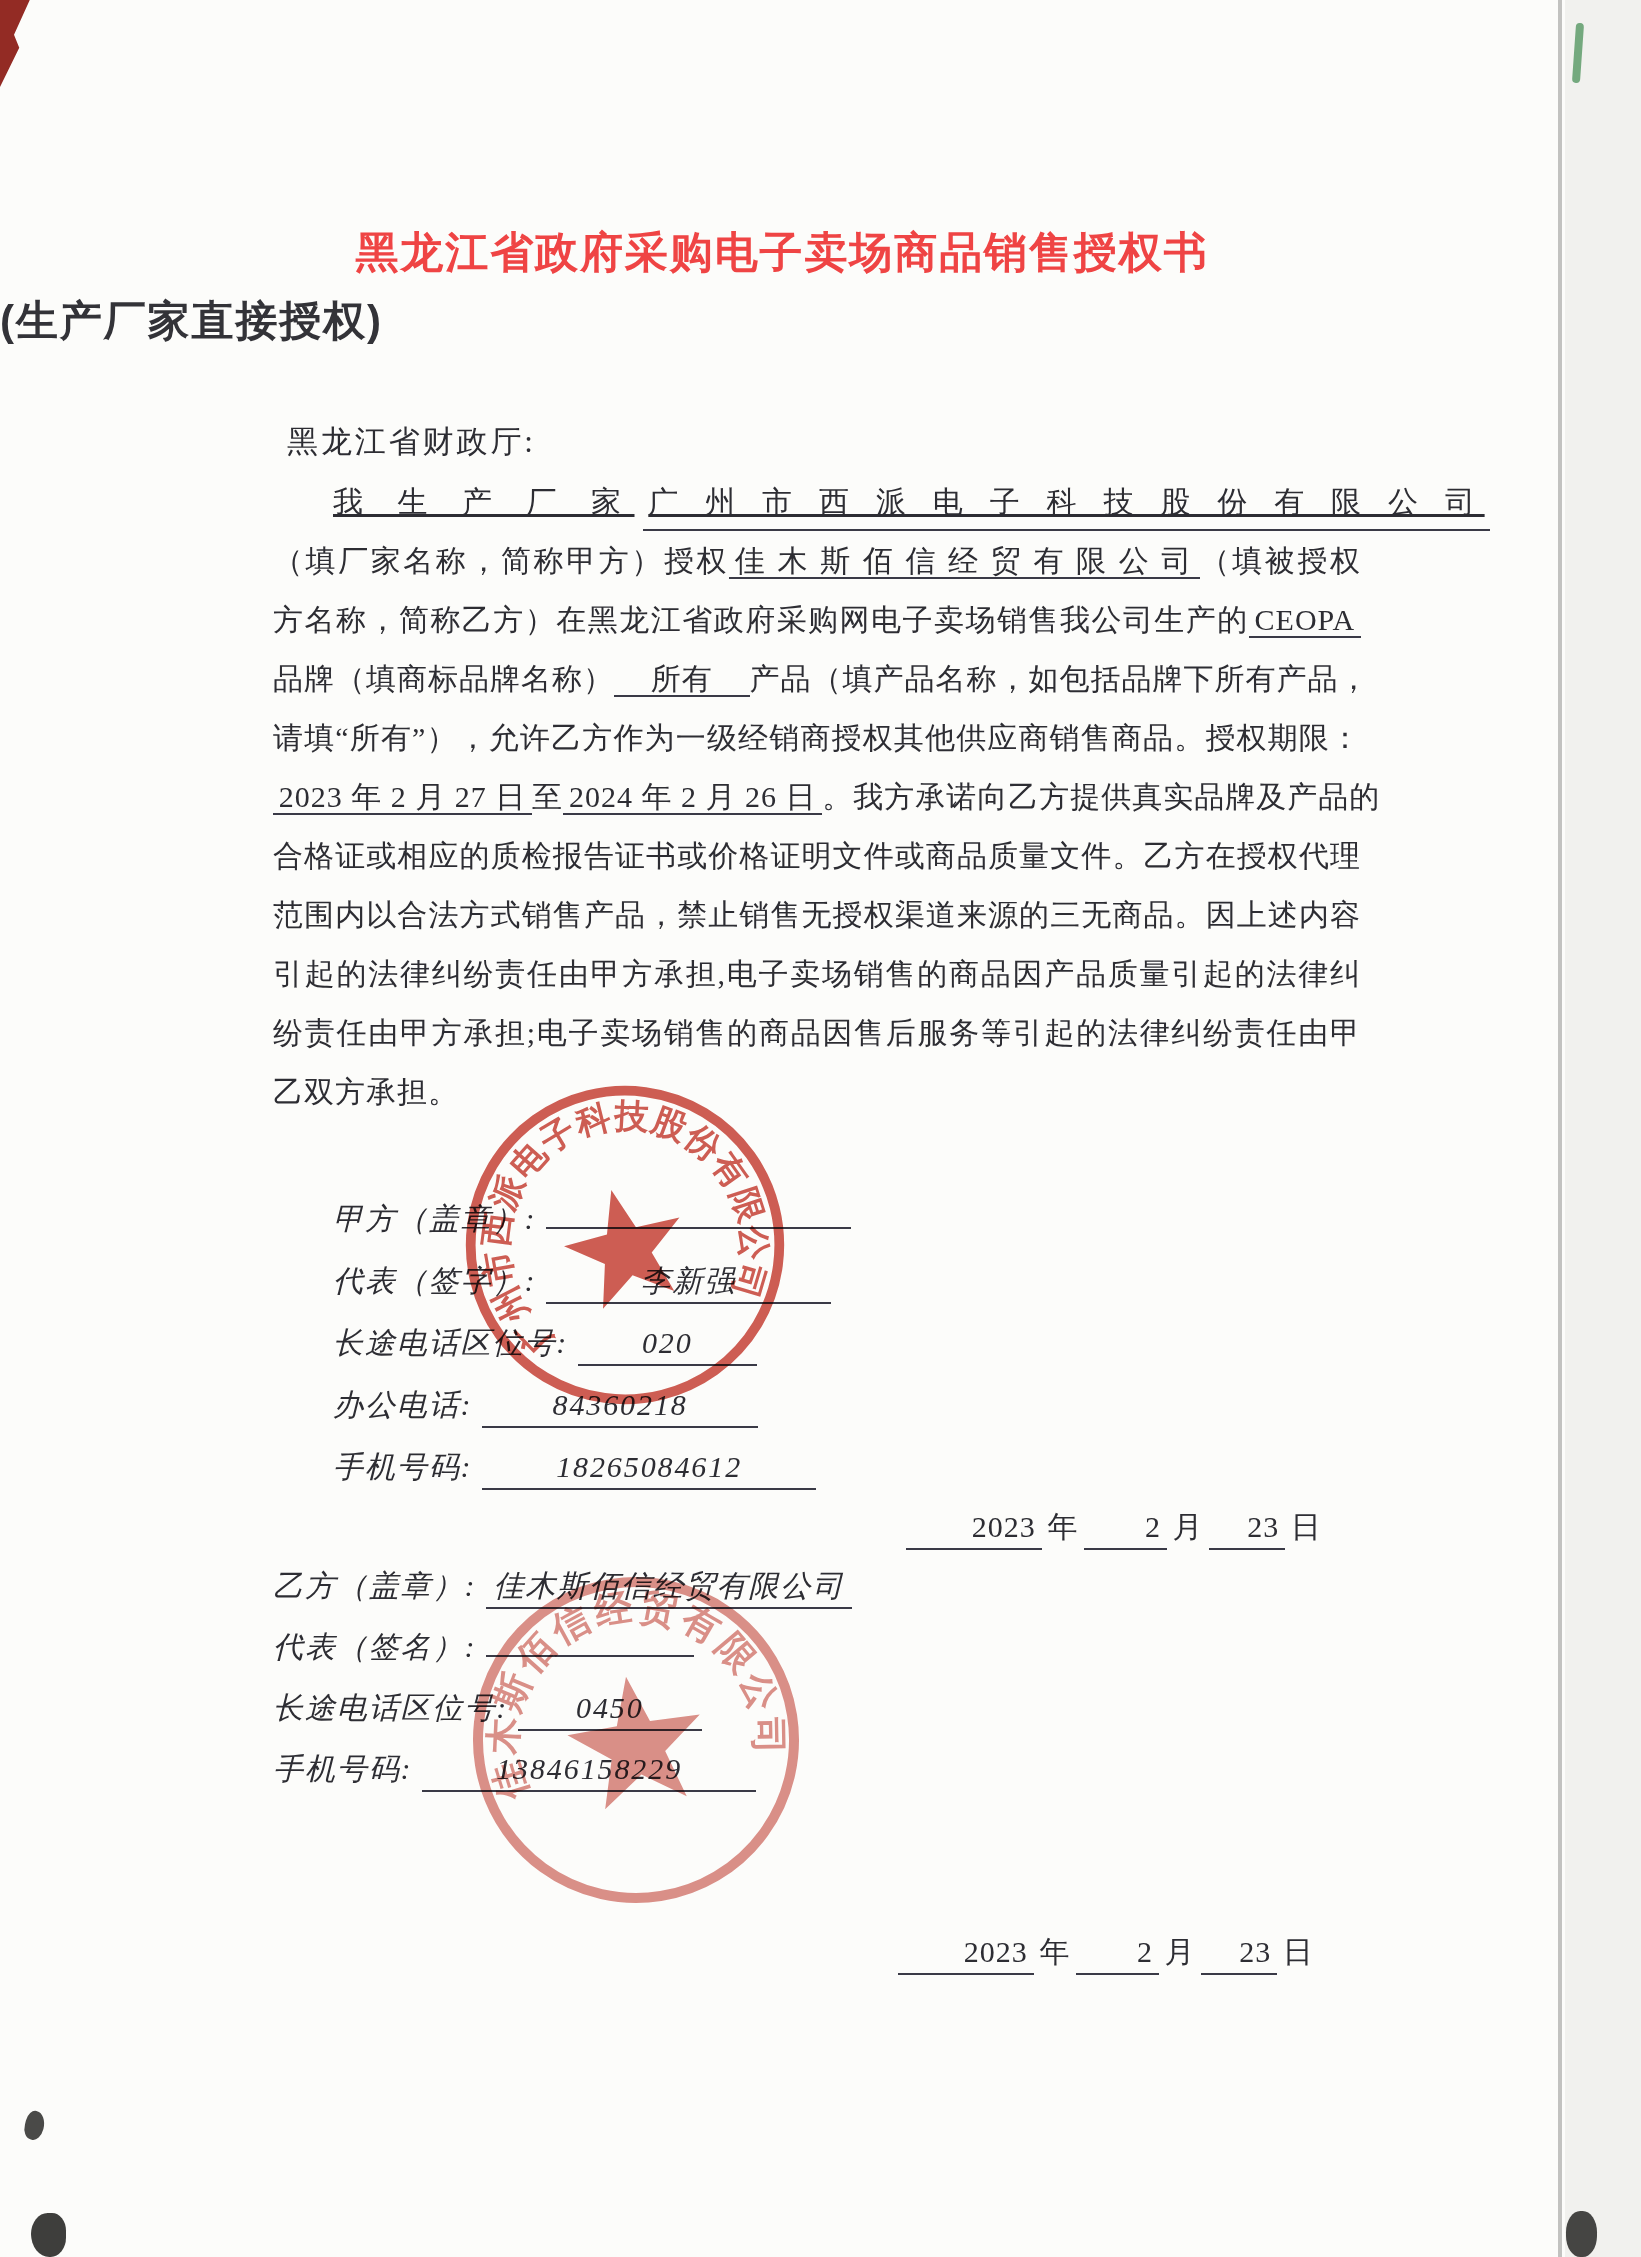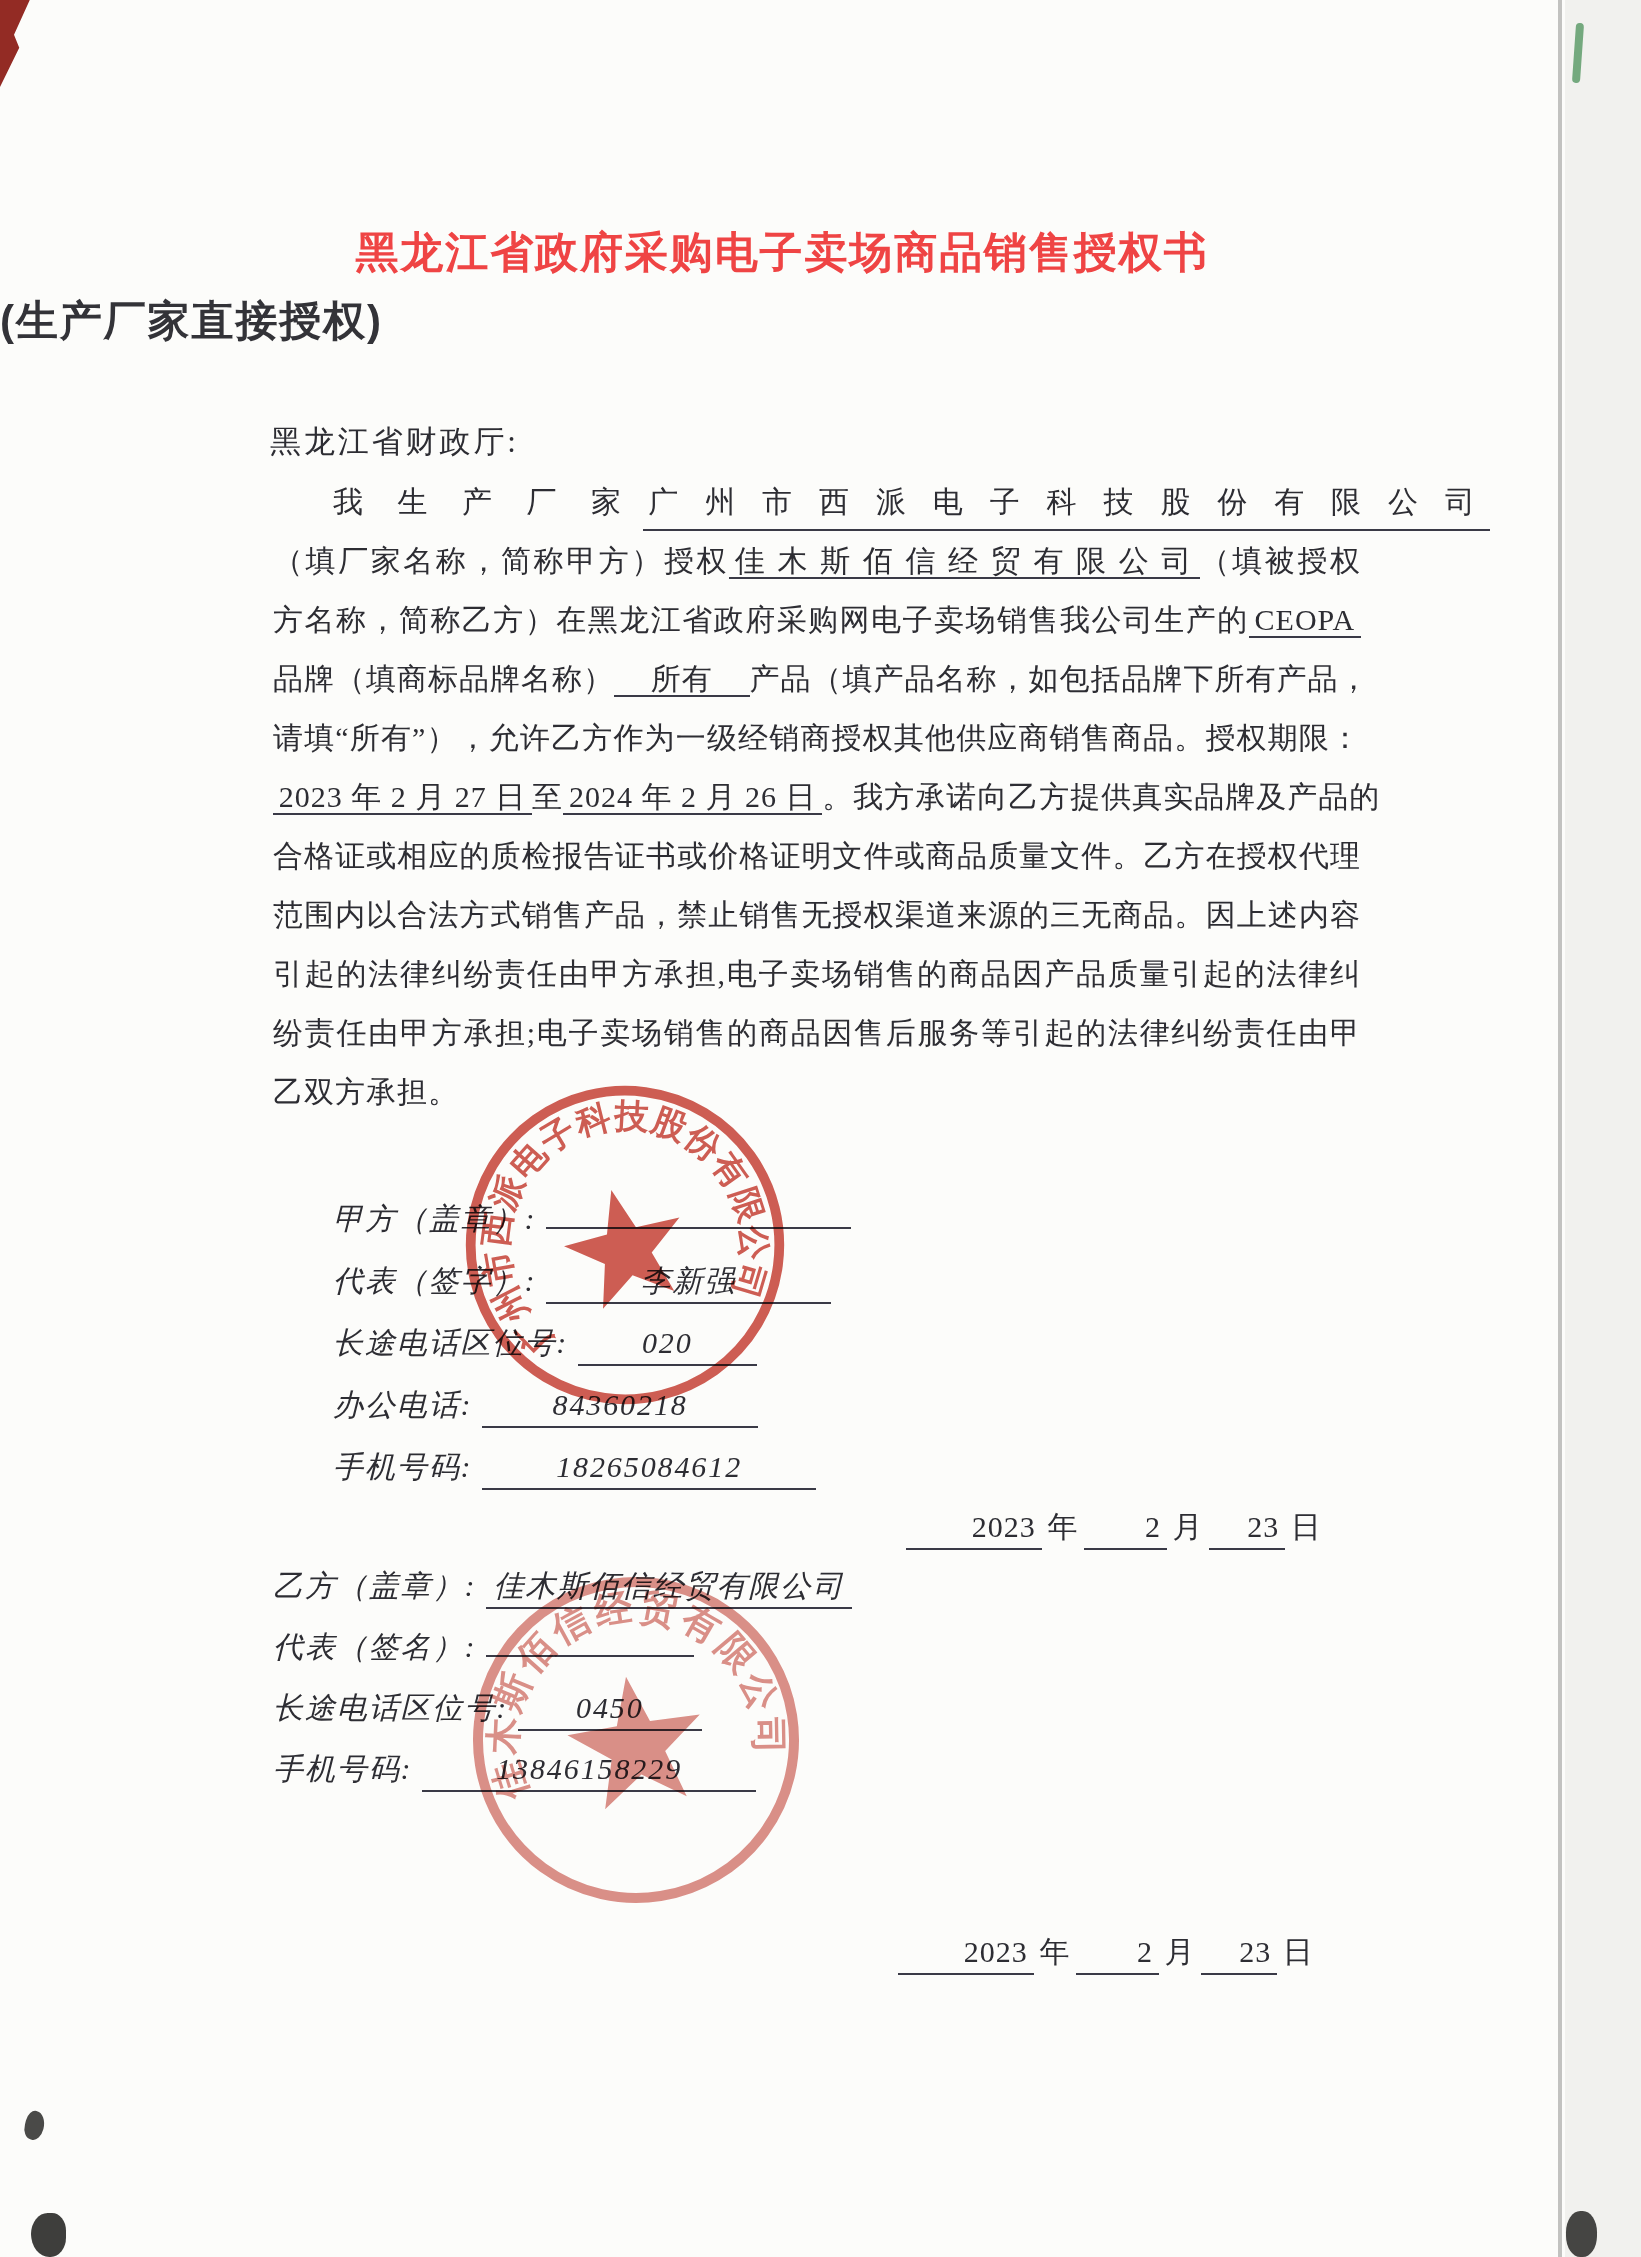--- a/index.html
+++ b/index.html
@@ -19,33 +19,33 @@
     font-weight:600;font-size:43px;letter-spacing:1.9px;color:#ef4444;
   }
   .doc-subtitle{
     position:absolute;top:293px;left:0;width:1564px;
     text-align:left;
     font-family:"Liberation Sans","DejaVu Sans",sans-serif;
     font-weight:600;font-size:42px;letter-spacing:1.9px;color:#333338;
   }
   
   .salutation{
-    position:absolute;left:270px;top:421px;
+    position:absolute;left:287px;top:421px;
     font-size:31px;letter-spacing:2.9px;
   }
   .body-par{
     position:absolute;left:273px;top:472px;width:1088px;
   }
   .bline{
     height:59px;line-height:59px;font-size:30px;
     text-align:justify;text-align-last:justify;
     letter-spacing:1px;white-space:nowrap;
   }
   .bline.last{text-align-last:left;}
-  .bline.flexline{display:flex;align-items:stretch;padding-left:60px;}
+  .bline.flexline{display:flex;align-items:stretch;padding-left:60px;text-decoration:underline;}
   .bline.flexline .lead{letter-spacing:13.5px;white-space:pre;}
   .bline.flexline .grow{flex:1;text-align:left;letter-spacing:9.7px;margin-left:8px;}
   .u{
     border-bottom:2.9px solid #3a3a46;
     padding:0 5.8px;
   }
   
   .sig-block{position:absolute;font-size:30px;letter-spacing:1.9px;font-style:italic;}
   .sig-a{left:333px;top:1195px;}
   .sig-b{left:273px;top:1562px;}

